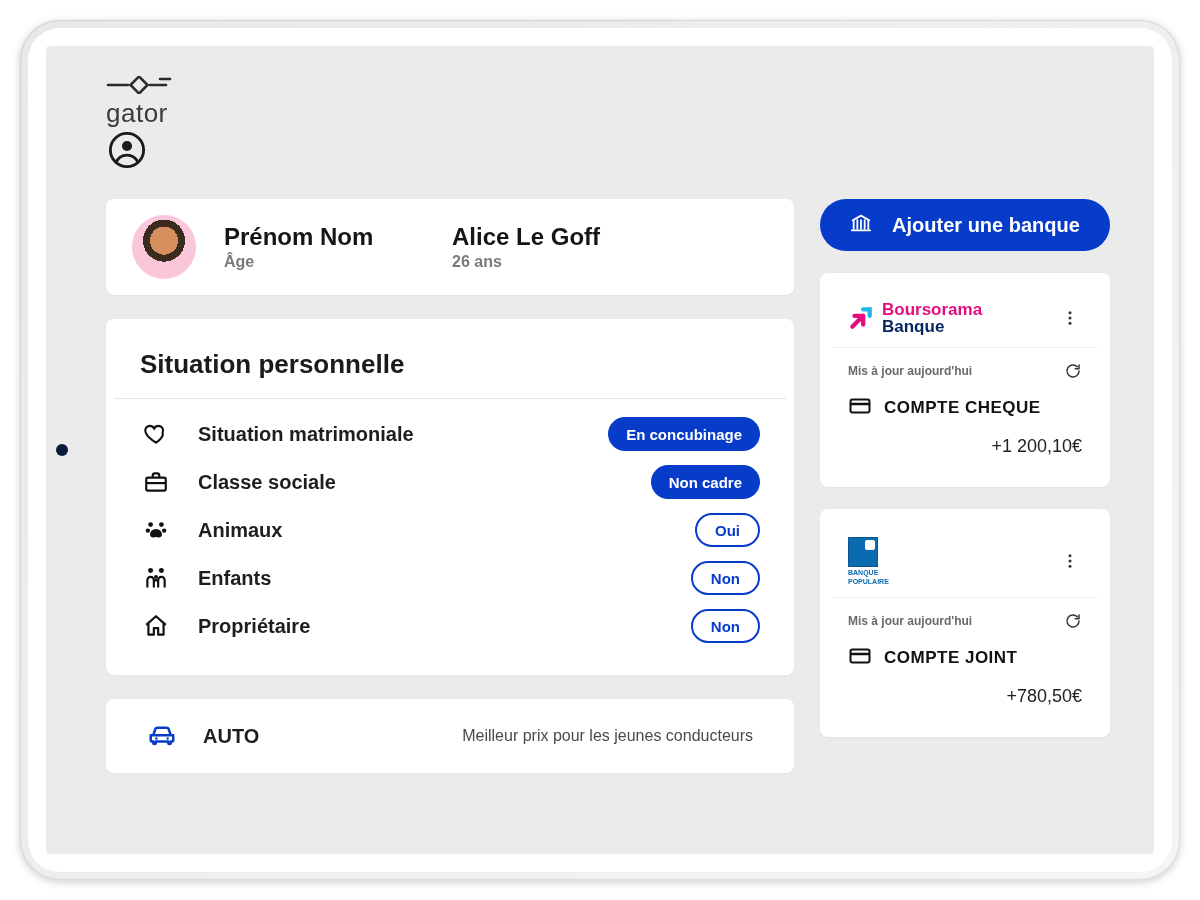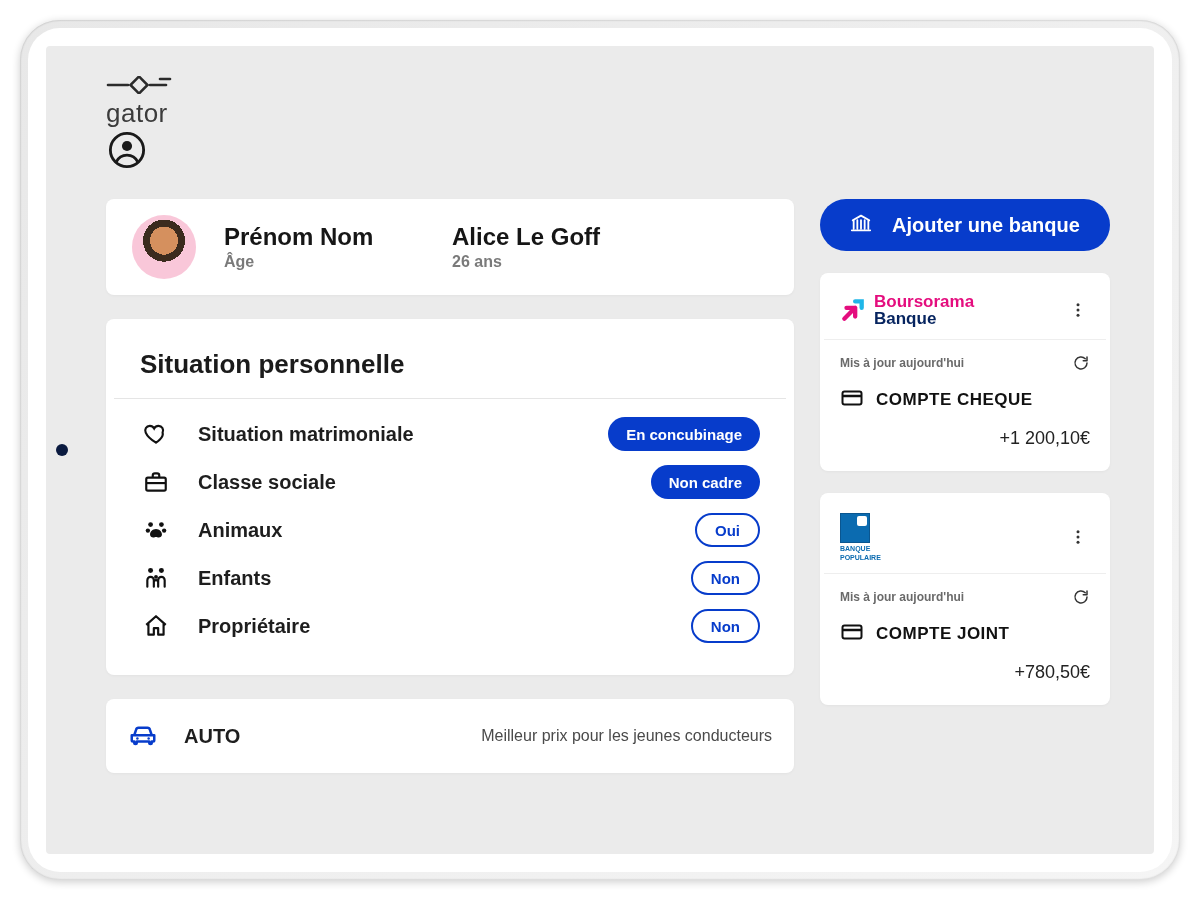--- a/index.html
+++ b/index.html
@@ -85,30 +85,30 @@
   .situation-card { padding: 8px; margin-top: 24px; }
   .situation-title { padding: 22px 26px 18px; font-size: 26px; font-weight: 800; color:#1b1b1b; border-bottom: 1px solid #e5e5e5;}
   .situation-list { padding: 18px 26px 24px; display:flex; flex-direction:column; gap: 14px;}
   .sit-row { display:flex; align-items:center; gap: 26px; }
   .sit-icon { width: 32px; display:flex; justify-content:center; }
   .sit-label { font-size: 20px; font-weight: 800; color:#1e1e1e; flex: 0 0 auto; }
   .sit-spacer { flex: 1; }
   .pill { display:inline-flex; align-items:center; justify-content:center; height: 34px; min-width: 62px; padding: 0 18px; border-radius: 999px; font-size: 15px; font-weight: 800; cursor:pointer; }
   .pill.filled { background:#073ccb; color:#fff; border:none; }
   .pill.outline { background:#fff; color:#073ccb; border: 2px solid #073ccb; }
-  .auto-card { margin-top: 24px; padding: 20px 22px; display:flex; align-items:center; gap:26px;}
+  .auto-card { margin-top: 24px; padding: 20px 41px; display:flex; align-items:center; gap:26px;}
   .auto-title { font-size:20px; font-weight:800; color:#1e1e1e; }
   .auto-sub { font-size:16px; color:#4a4a4a; }
   .right-col { display:flex; flex-direction:column; gap: 22px; }
   .add-bank-btn {
     background:#073ccb; color:#fff; border:none; border-radius: 999px;
     height: 52px; display:flex; align-items:center; justify-content:center; gap:20px;
     font-size: 20px; font-weight: 800; cursor:pointer; width:100%;
   }
-  .bank-card { padding: 4px; }
+  .bank-card { padding: 12px; }
   .bank-head { display:flex; align-items:center; padding: 16px 16px 12px; gap: 10px; border-bottom: 1px solid #eee;}
   .bank-logo-b { display:flex; align-items:center; gap:8px; }
   .bank-name-wrap { display:flex; flex-direction:column; line-height:1; }
   .bank-name-wrap .l1 { font-size:17px; font-weight:800; color:#e40d7e; }
   .bank-name-wrap .l2 { font-size:17px; font-weight:800; color:#06245f; }
   .bank-logo-bp { width:30px; height:30px; background:#0b6bb0; border:1px solid #0a5690; position:relative; }
   .bank-logo-bp::after{ content:""; position:absolute; right:2px; top:2px; width:10px; height:10px; background:#fff; border-radius:2px;}
   .bank-logo-bp-label { font-size:7px; color:#0b6bb0; font-weight:700; margin-top:2px; line-height:1; }
   .dots-btn { margin-left:auto; width:24px; height:24px; display:flex; align-items:center; justify-content:center; cursor:pointer;}
   .bank-body { padding: 14px 16px 18px; }

